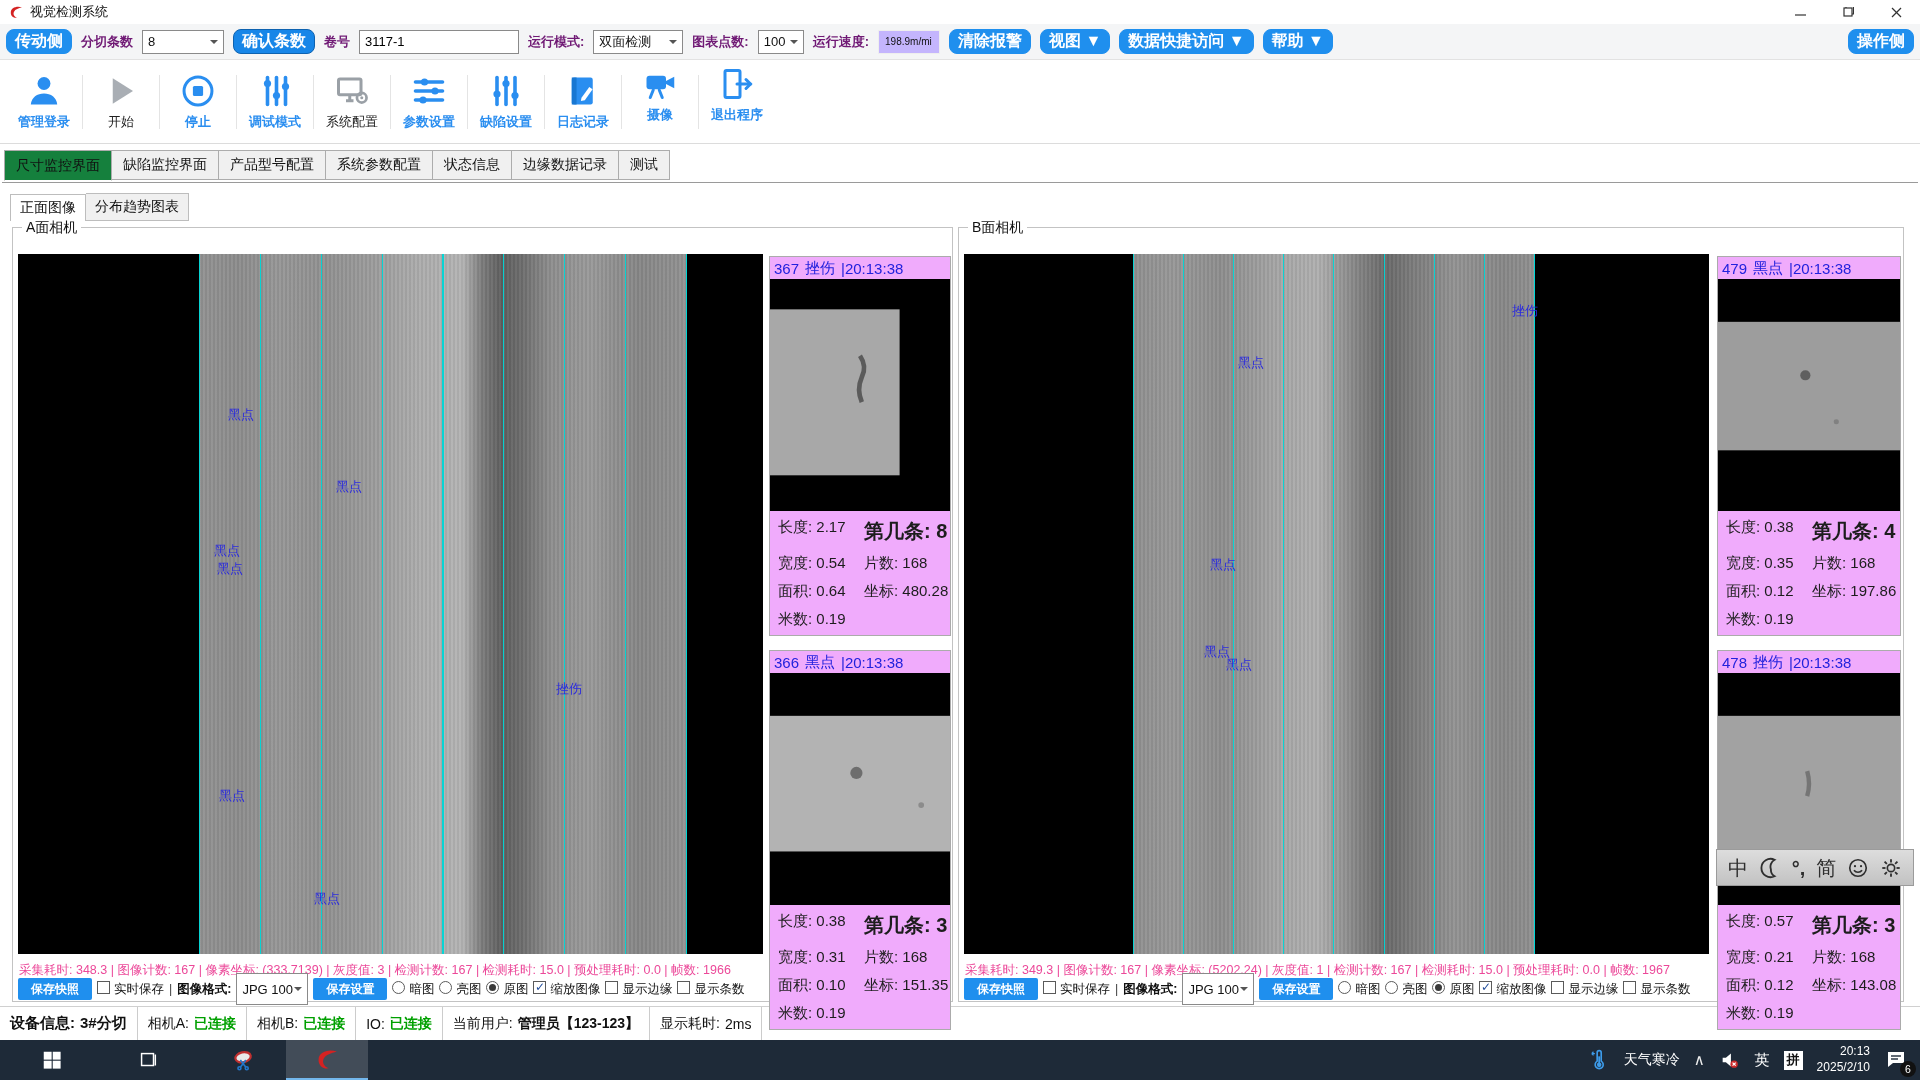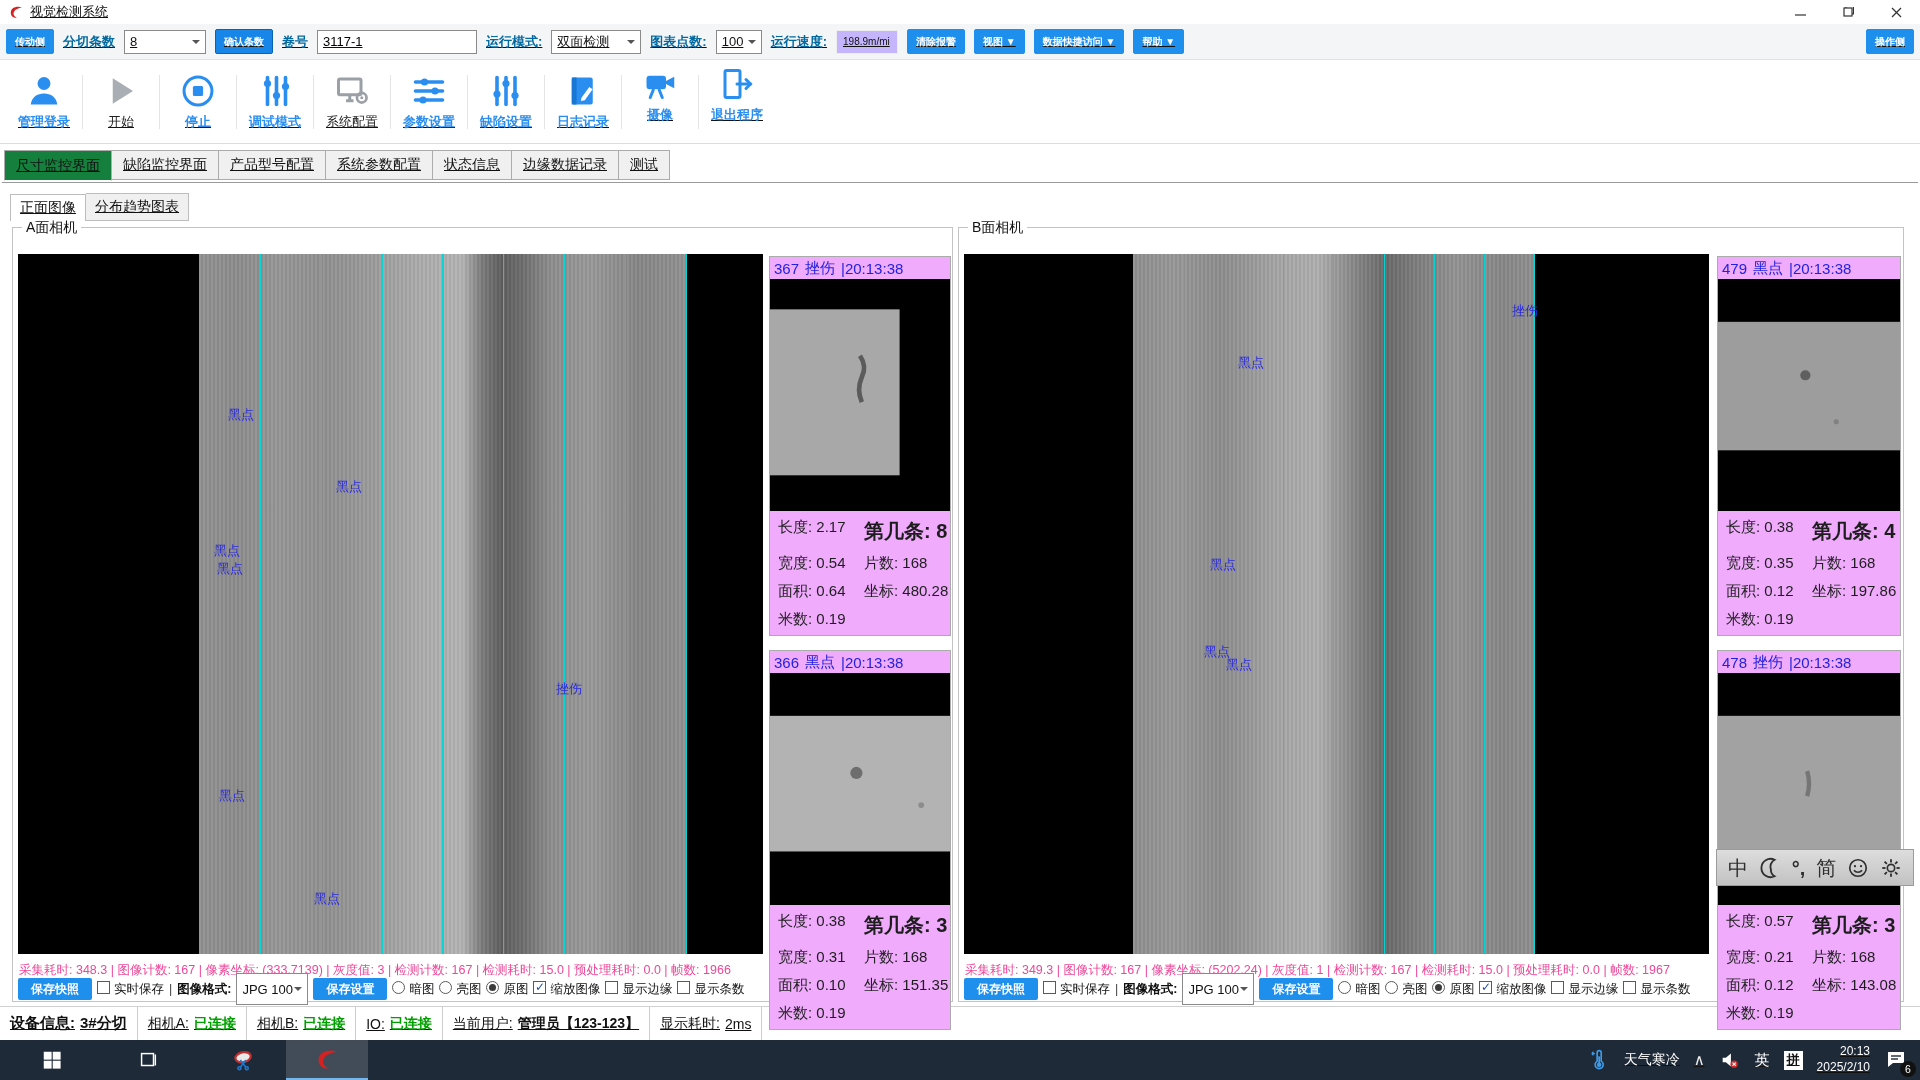--- a/index.html
+++ b/index.html
@@ -1,31 +1,31 @@
 <!DOCTYPE html>
 <html><head>
 <meta charset="utf-8">
 <style>
   * { margin:0; padding:0; box-sizing:border-box; }
   html,body { width:1920px; height:1080px; overflow:hidden; }
   body { font-family:"Liberation Sans","DejaVu Sans",sans-serif; background:#fff; color:#111; }
-  .app { position:relative; width:1920px; height:1080px; display:flex; flex-direction:column;text-decoration:underline; }
+  .app { position:relative; width:1920px; height:1080px; display:flex; flex-direction:column; }
 
   
   .titlebar { height:24px; display:flex; align-items:center; gap:6px; padding-left:8px; background:#fff; }
   .titlebar .app-ico { width:16px; height:16px; }
   .titlebar .ttext { font-size:13px; color:#111; }
   .win-controls { margin-left:auto; display:flex; height:24px; }
   .win-btn { width:48px; height:24px; display:flex; align-items:center; justify-content:center; color:#333; }
   .win-btn svg { width:11px; height:11px; stroke:#333; stroke-width:1.2; fill:none; }
 
   
   .toolbar { height:36px; background:#f4f5f6; border-bottom:1px solid #e2e2e2; display:flex; align-items:center; gap:9px; padding:0 6px; font-size:13px; }
-  .tlabel { font-weight:bold; color:#0369a1; white-space:nowrap; }
-  .btn-blue { background:#1f8fee; color:#fff; border:1px solid #1f8fee; font-weight:bold; font-size:10px; height:25px; padding:0 8px; display:flex; align-items:center; justify-content:center; white-space:nowrap; border-radius:2px; cursor:default; }
+  .tlabel { font-weight:bold; color:#701a75; white-space:nowrap; }
+  .btn-blue { background:#1f8fee; color:#fff; border:1px solid #1f8fee; font-weight:bold; font-size:16px; height:25px; padding:0 8px; display:flex; align-items:center; justify-content:center; white-space:nowrap; border-radius:8px; cursor:default; }
   .btn-confirm { background:#1786e8; border:1px solid #0d62b0; }
   .sel { background:#fff; border:1px solid #8a8a8a; height:24px; display:flex; align-items:center; padding:0 5px; font-size:13px; }
   .sel .arr { margin-left:auto; width:0; height:0; border-top:4px solid #555; border-left:4px solid transparent; border-right:4px solid transparent; }
   .sel-slit { width:82px; }
   .sel-mode { width:90px; }
   .sel-points { width:46px; }
   .inp { background:#fff; border:1px solid #8a8a8a; height:24px; font-size:13px; padding:0 5px; font-family:inherit; }
   .inp-roll { width:160px; }
   .speed-box { background:#c4b5fd; height:24px; min-width:62px; display:flex; align-items:center; padding:0 6px; font-size:10px; border:1px solid #eee; }
   .spacer { flex:1; }

